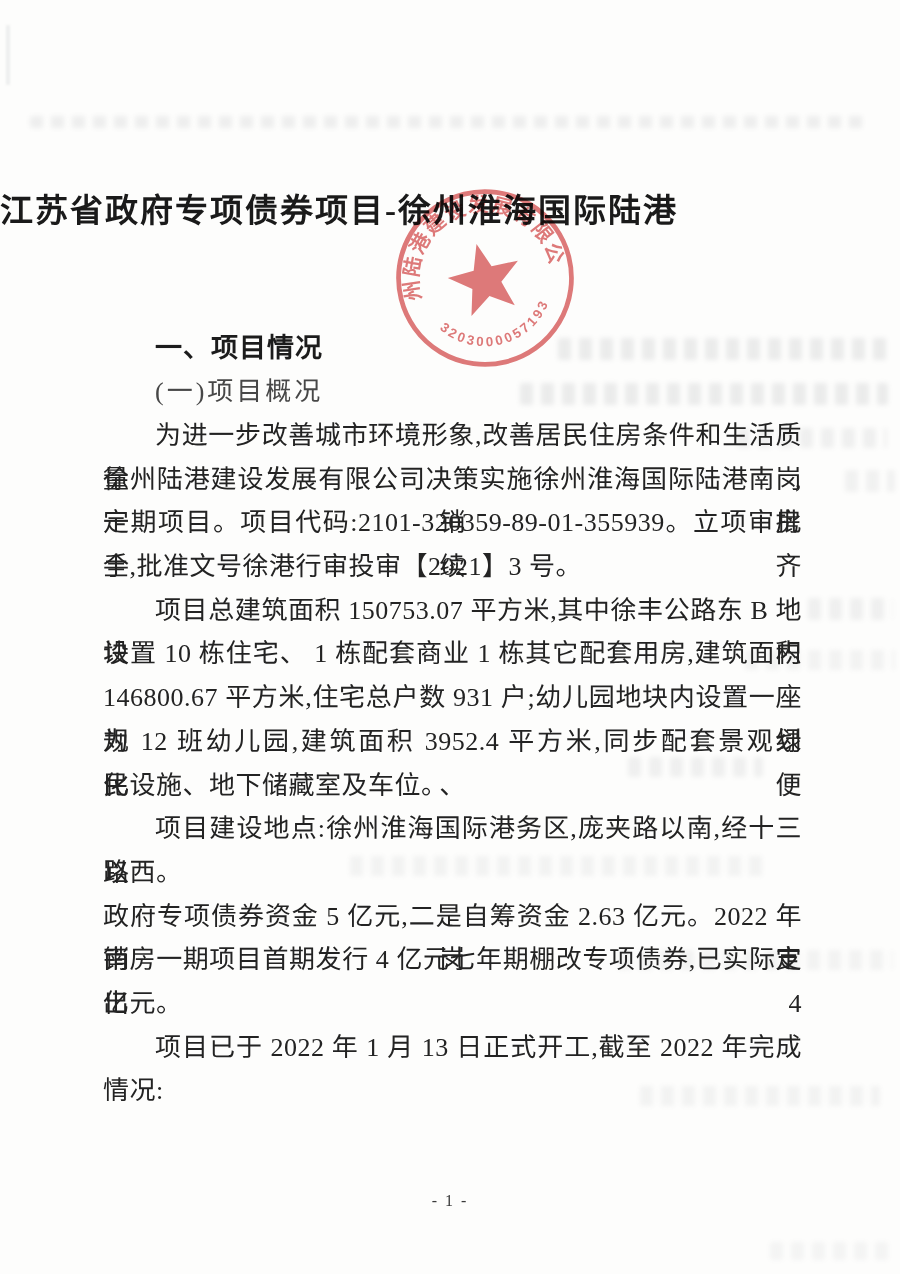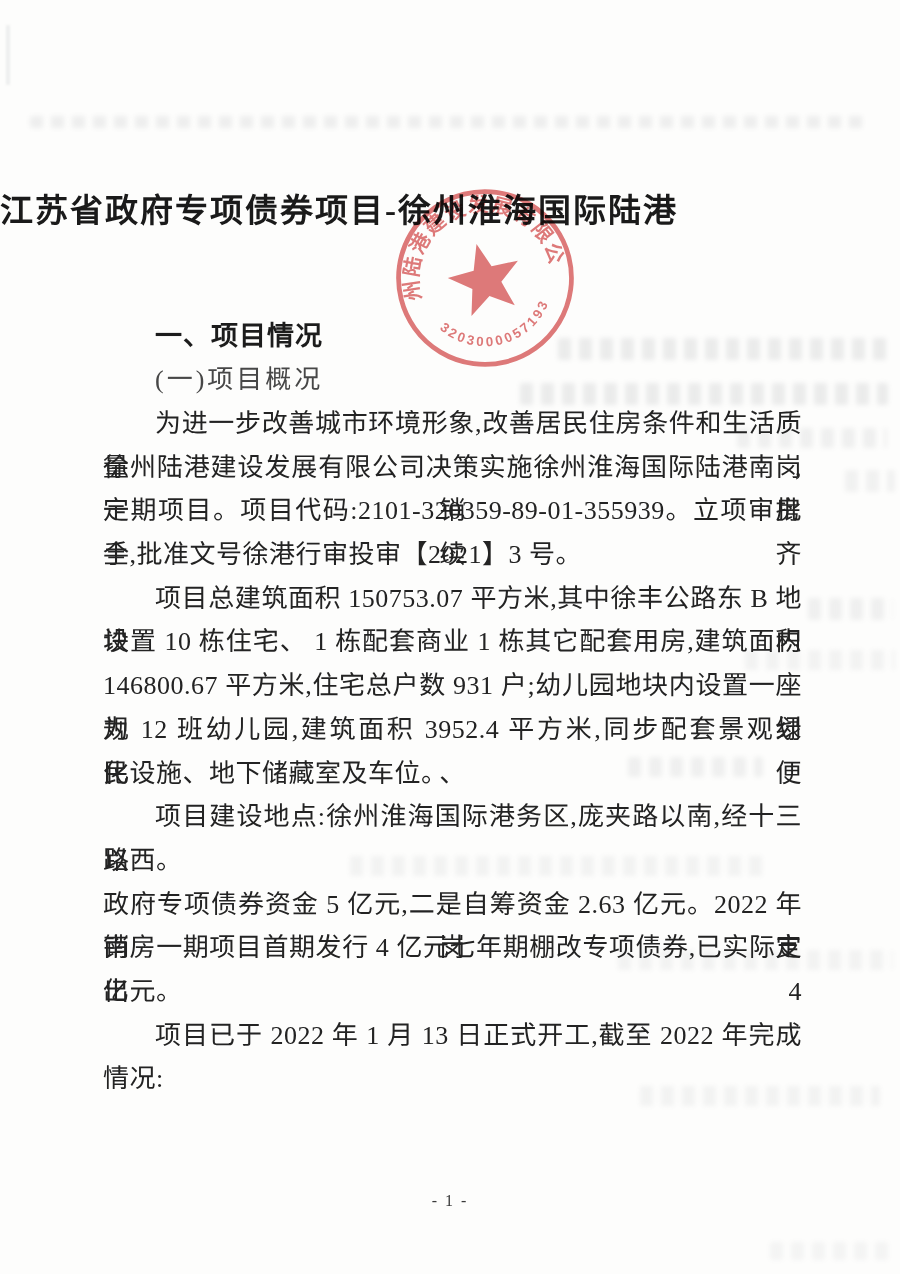--- a/index.html
+++ b/index.html
@@ -20,21 +20,21 @@
     color:#1a1a1a;z-index:2;
   }
   
   .seal{
     position:absolute;left:390px;top:183px;width:190px;height:190px;
     z-index:3;mix-blend-mode:multiply;opacity:.82;
     pointer-events:none;
   }
   
   .content{
-    position:absolute;left:103px;top:314px;width:699px;z-index:2;
+    position:absolute;left:103px;top:326px;width:699px;z-index:2;
   }
   .h1{
     font-family:"Liberation Sans","DejaVu Sans",sans-serif;
     font-weight:700;font-size:27px;line-height:44px;
     padding-left:52px;color:#1c1c1c;letter-spacing:1px;
   }
   .h2{
     font-weight:400;
     font-size:26px;line-height:44px;
     padding-left:52px;color:#474747;letter-spacing:3px;

